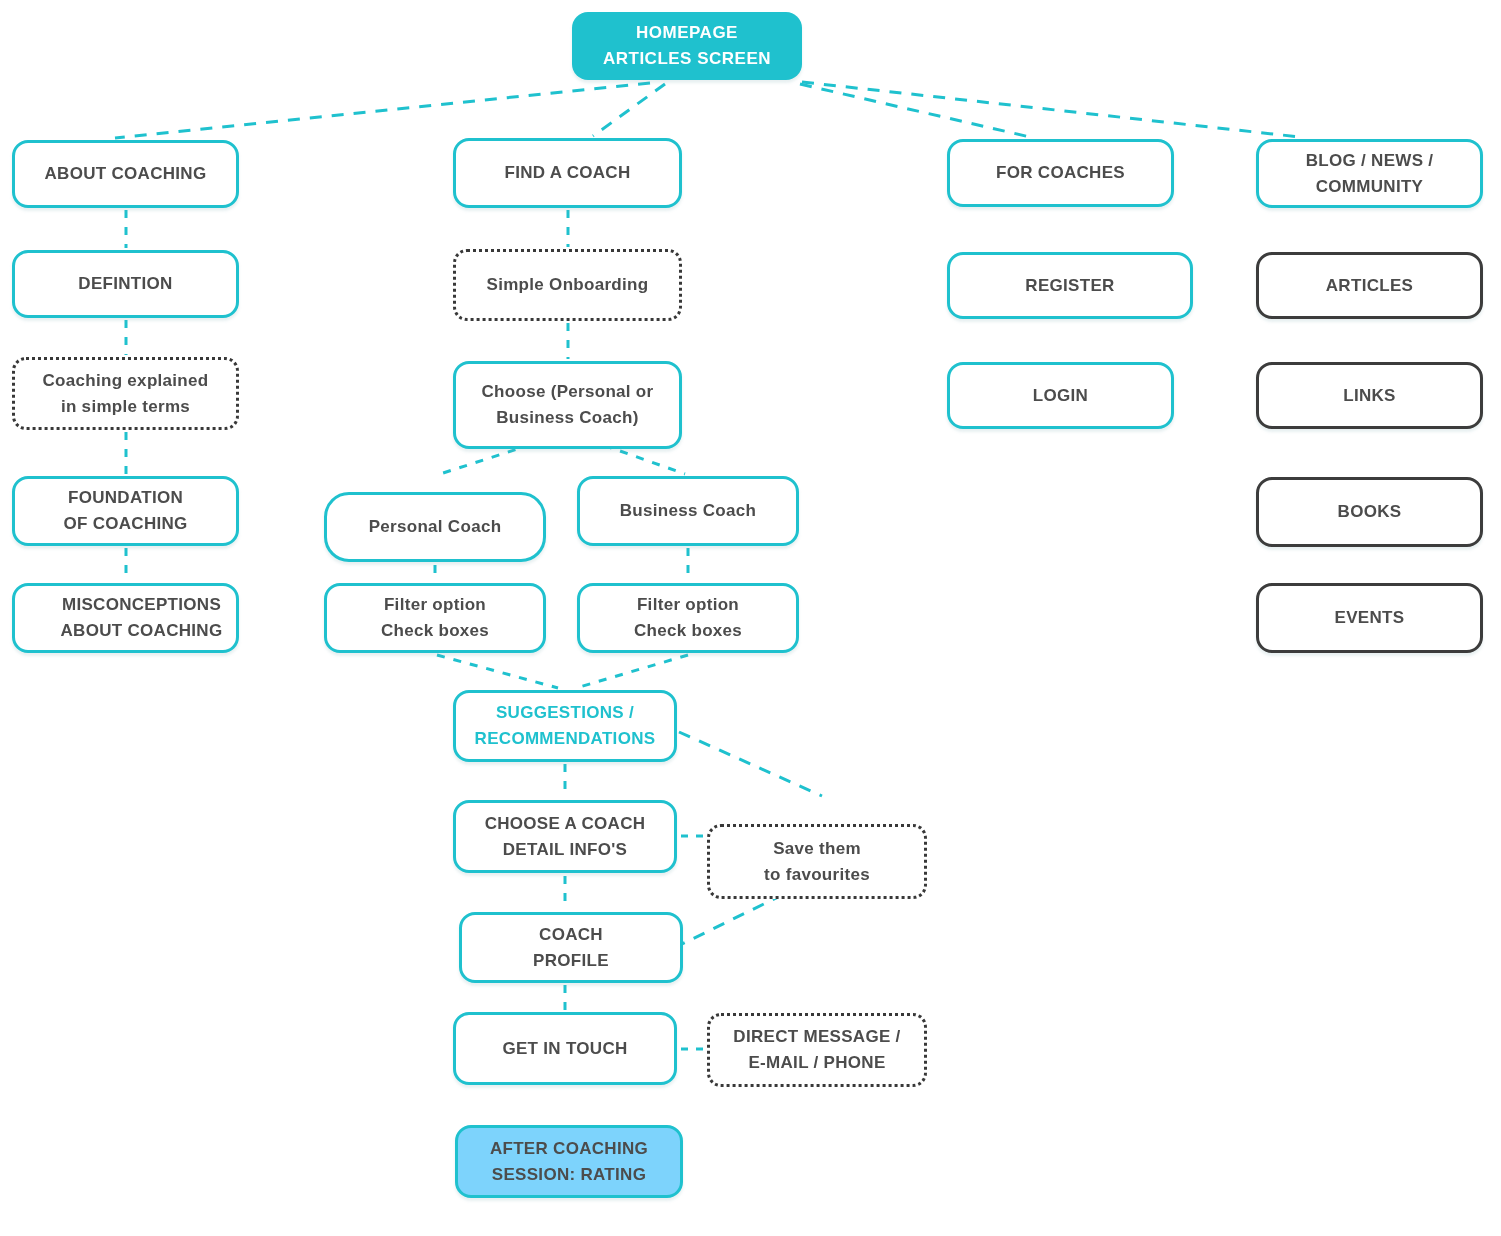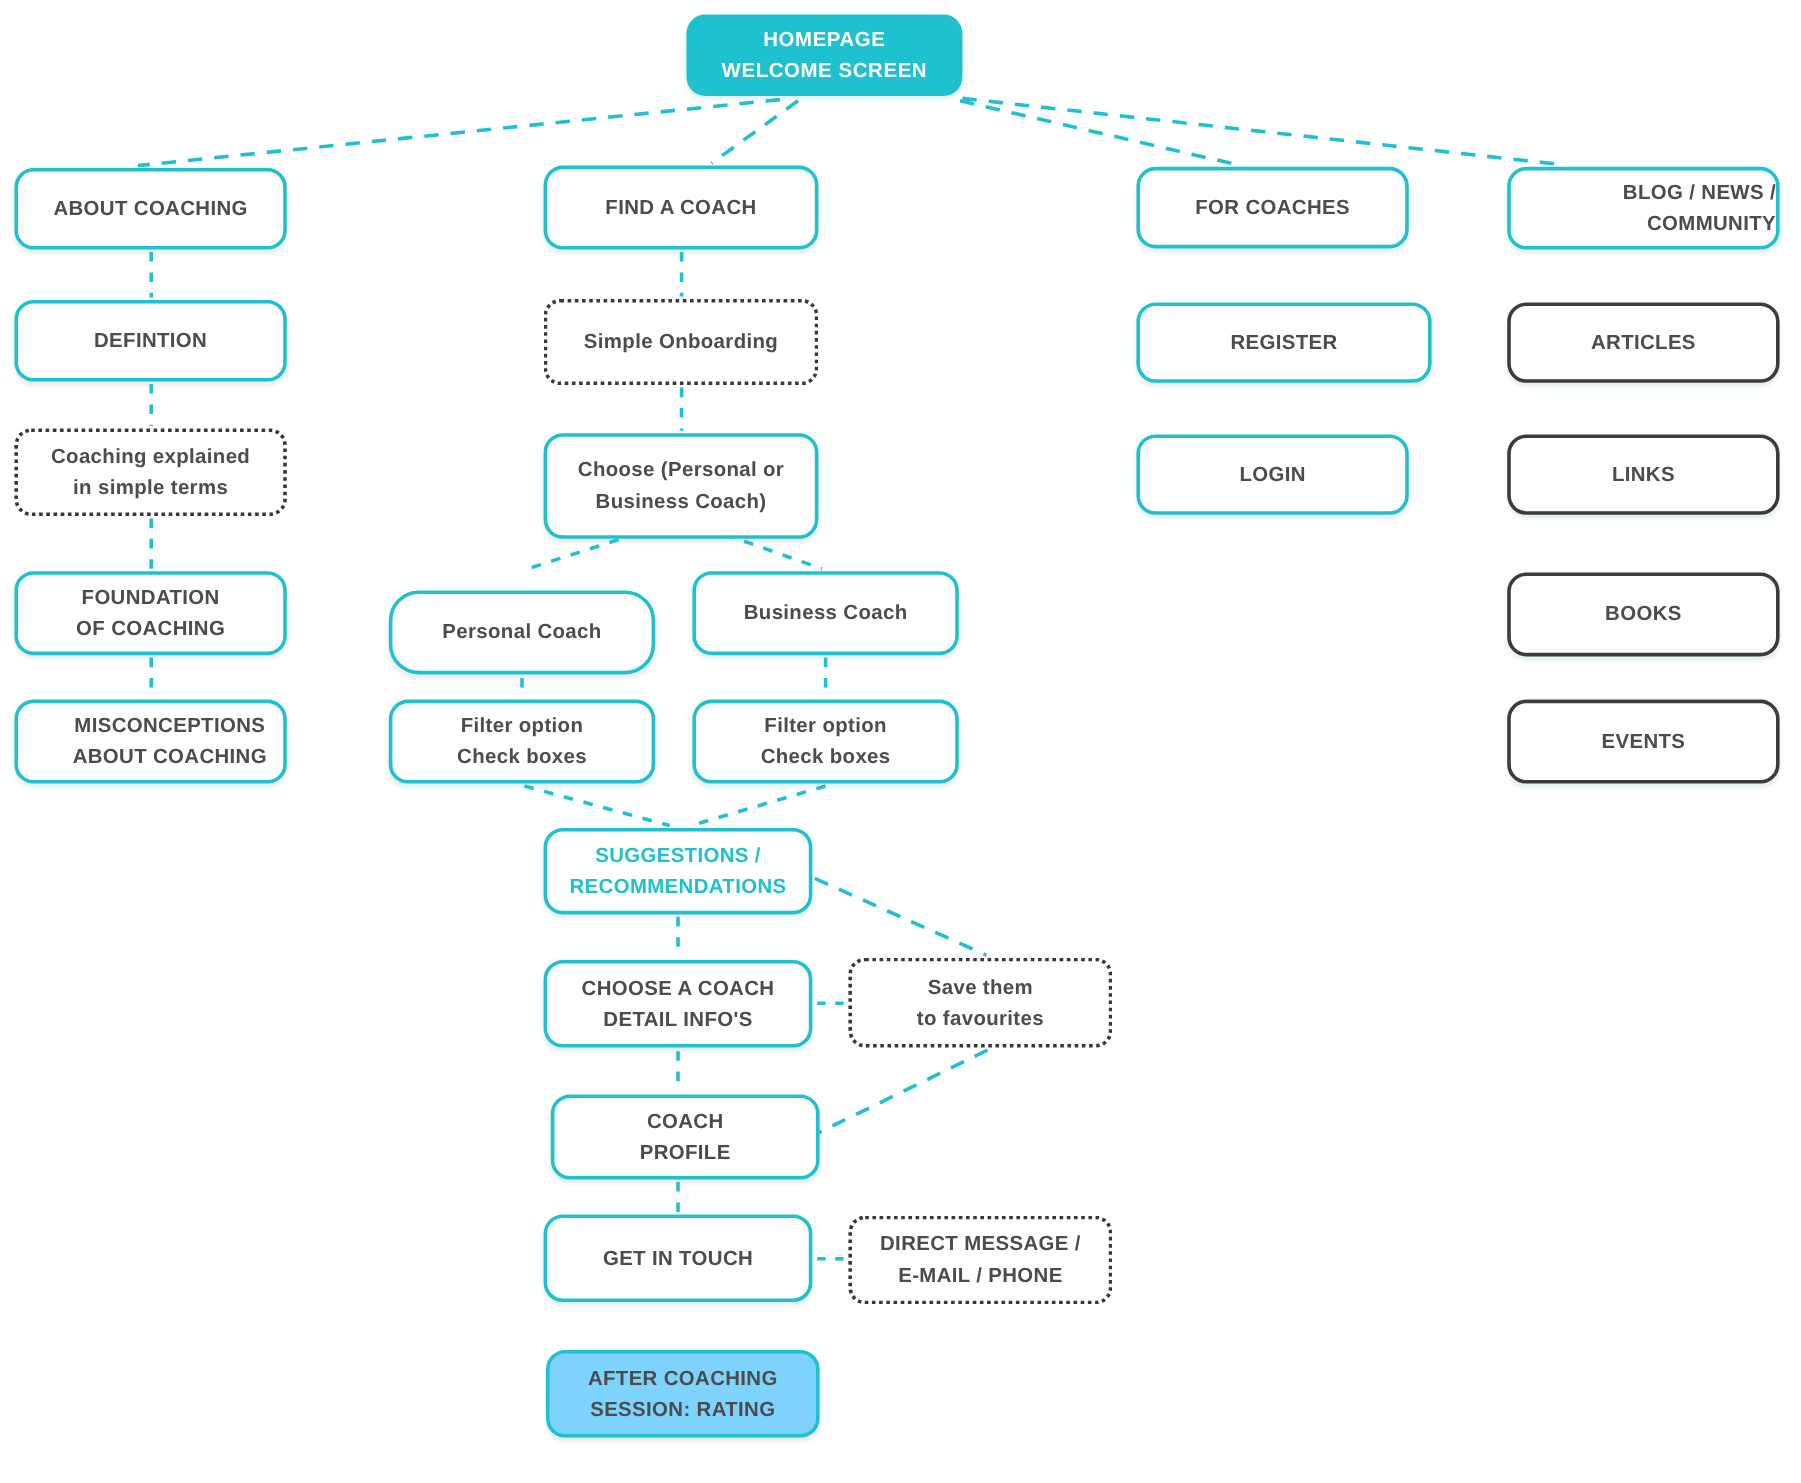--- a/index.html
+++ b/index.html
@@ -58,21 +58,21 @@
       <line x1="679" y1="732" x2="822" y2="796" stroke="#1fc1ce" stroke-width="3" stroke-dasharray="12 10"></line>
       <line x1="681" y1="836" x2="705" y2="836" stroke="#1fc1ce" stroke-width="3" stroke-dasharray="7 8"></line>
       <line x1="823" y1="875" x2="680" y2="945" stroke="#1fc1ce" stroke-width="3" stroke-dasharray="12 10"></line>
       <line x1="565" y1="876" x2="565" y2="910" stroke="#1fc1ce" stroke-width="3" stroke-dasharray="8 9"></line>
       <line x1="565" y1="985" x2="565" y2="1010" stroke="#1fc1ce" stroke-width="3" stroke-dasharray="8 9"></line>
       <line x1="681" y1="1049" x2="705" y2="1049" stroke="#1fc1ce" stroke-width="3" stroke-dasharray="7 8"></line>
     </svg>
   <div id="nodes">
       <div class="node solid-fill" style="left: 572px; top: 12px; width: 230px; height: 68px;">
         <span>HOMEPAGE</span>
-        <span>WELCOME SCREEN</span>
+        <span>ARTICLES SCREEN</span>
       </div>
       <div class="node outline-teal" style="left: 12px; top: 140px; width: 227px; height: 68px;">
         <span>ABOUT COACHING</span>
       </div>
       <div class="node outline-teal" style="left: 12px; top: 250px; width: 227px; height: 68px;">
         <span>DEFINTION</span>
       </div>
       <div class="node dotted-dark" style="left: 12px; top: 357px; width: 227px; height: 73px;">
         <span>Coaching explained</span>
         <span>in simple terms</span>
@@ -110,21 +110,21 @@
         <span>Check boxes</span>
       </div>
       <div class="node outline-teal text-teal" style="left: 453px; top: 690px; width: 224px; height: 72px;">
         <span>SUGGESTIONS /</span>
         <span>RECOMMENDATIONS</span>
       </div>
       <div class="node outline-teal" style="left: 453px; top: 800px; width: 224px; height: 73px;">
         <span>CHOOSE A COACH</span>
         <span>DETAIL INFO'S</span>
       </div>
-      <div class="node dotted-dark" style="left: 707px; top: 798px; width: 220px; height: 75px; align-items: center;">
+      <div class="node dotted-dark" style="left: 707px; top: 824px; width: 220px; height: 75px; align-items: center;">
         <span>Save them</span>
         <span>to favourites</span>
       </div>
       <div class="node outline-teal" style="left: 459px; top: 912px; width: 224px; height: 71px;">
         <span>COACH</span>
         <span>PROFILE</span>
       </div>
       <div class="node outline-teal" style="left: 453px; top: 1012px; width: 224px; height: 73px;">
         <span>GET IN TOUCH</span>
       </div>
@@ -138,21 +138,21 @@
       </div>
       <div class="node outline-teal" style="left: 947px; top: 139px; width: 227px; height: 68px;">
         <span>FOR COACHES</span>
       </div>
       <div class="node outline-teal" style="left: 947px; top: 252px; width: 246px; height: 67px;">
         <span>REGISTER</span>
       </div>
       <div class="node outline-teal" style="left: 947px; top: 362px; width: 227px; height: 67px;">
         <span>LOGIN</span>
       </div>
-      <div class="node outline-teal" style="left: 1256px; top: 139px; width: 227px; height: 69px; align-items: flex-end;">
+      <div class="node outline-teal" style="left: 1256px; top: 139px; width: 227px; height: 69px;">
         <span>BLOG / NEWS /</span>
         <span>COMMUNITY</span>
       </div>
       <div class="node outline-dark" style="left: 1256px; top: 252px; width: 227px; height: 67px;">
         <span>ARTICLES</span>
       </div>
       <div class="node outline-dark" style="left: 1256px; top: 362px; width: 227px; height: 67px;">
         <span>LINKS</span>
       </div>
       <div class="node outline-dark" style="left: 1256px; top: 477px; width: 227px; height: 70px;">

